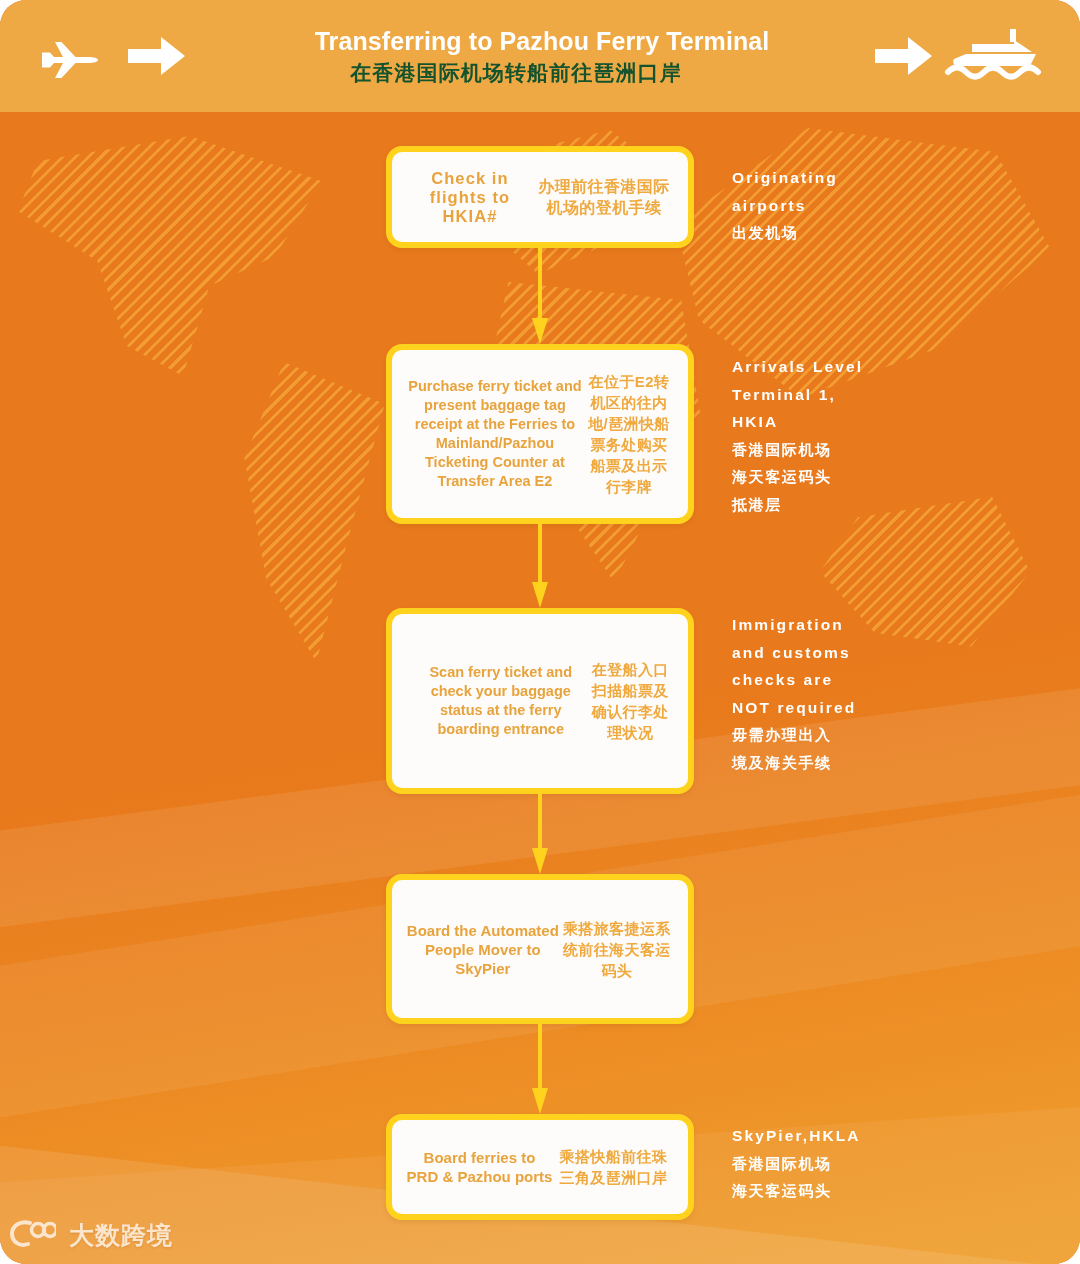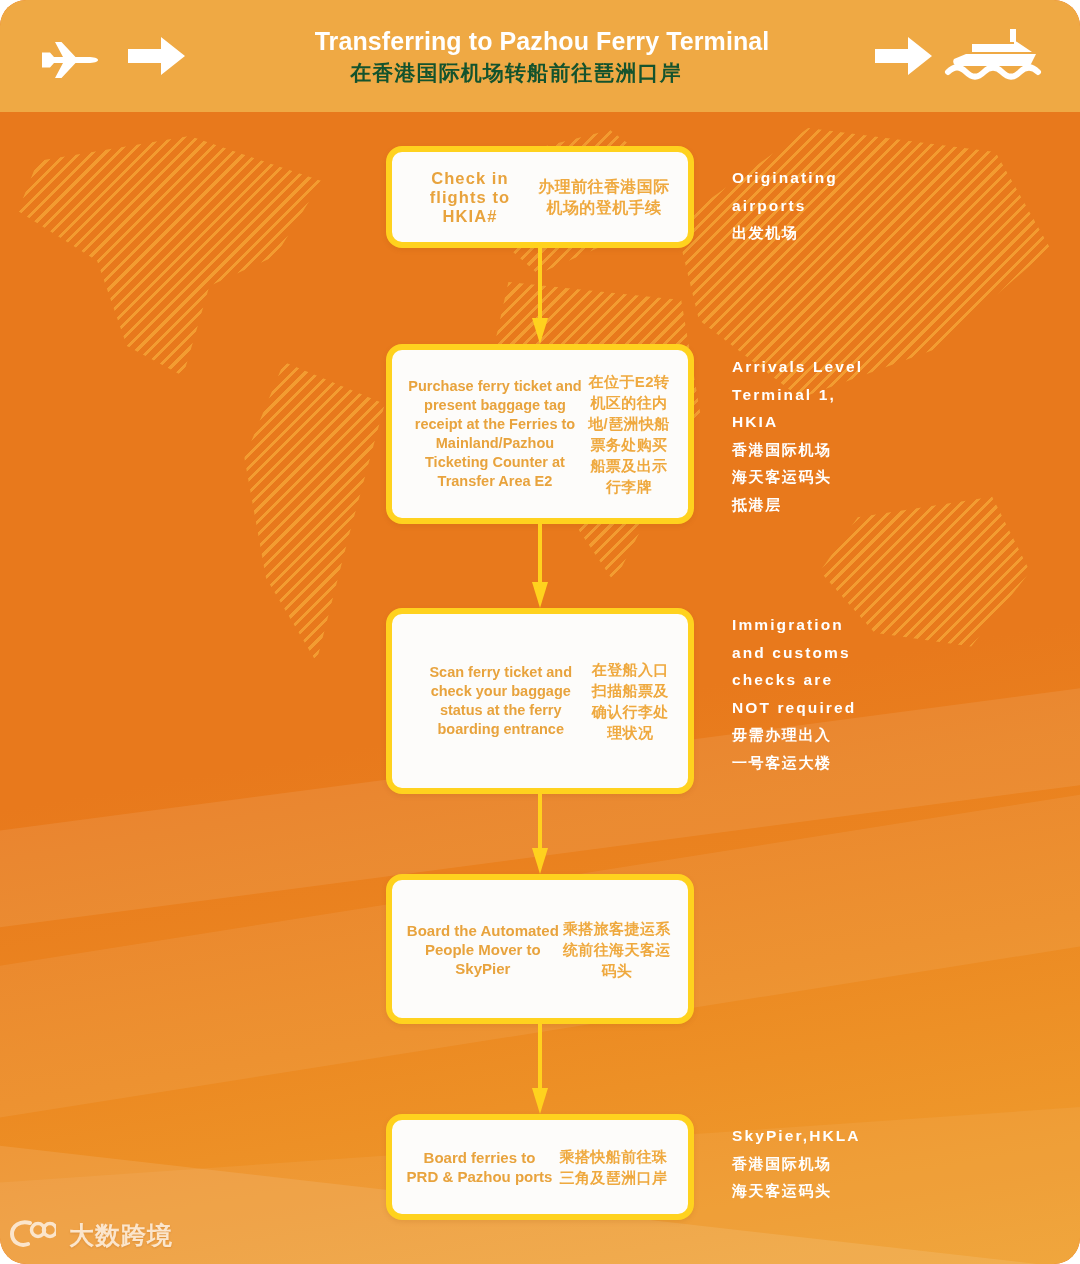--- a/index.html
+++ b/index.html
@@ -327,21 +327,21 @@
     <div class="connector" id="conn-3">
       <div class="shaft"></div>
       <div class="head"></div>
     </div>
     <div class="side-label" id="label-3">
       <div class="label-en">Immigration</div>
       <div class="label-en">and customs</div>
       <div class="label-en">checks are</div>
       <div class="label-en">NOT required</div>
       <div class="label-zh">毋需办理出入</div>
-      <div class="label-zh">一号客运大楼</div>
+      <div class="label-zh">境及海关手续</div>
     </div>
 
     <div class="step-box" id="box-4">
       <div class="box-en">Board the Automated People Mover to SkyPier</div>
       <div class="box-zh">乘搭旅客捷运系统前往海天客运码头</div>
     </div>
     <div class="connector" id="conn-4">
       <div class="shaft"></div>
       <div class="head"></div>
     </div>

